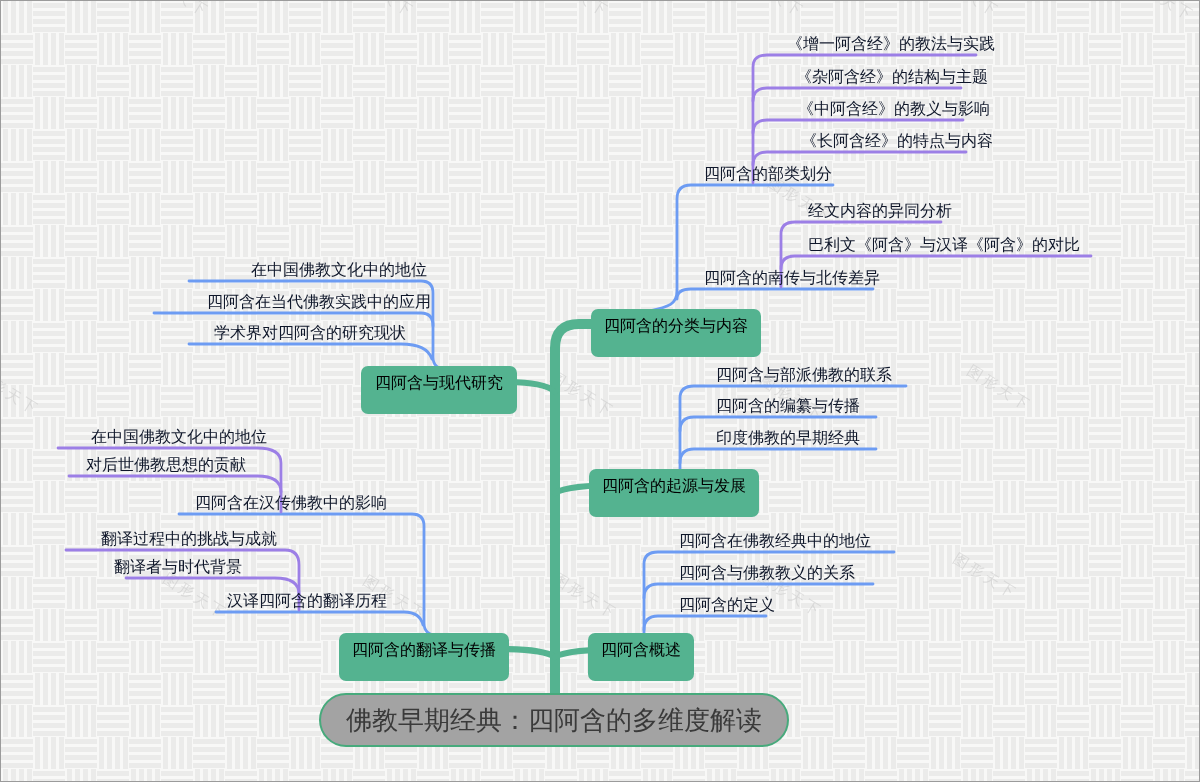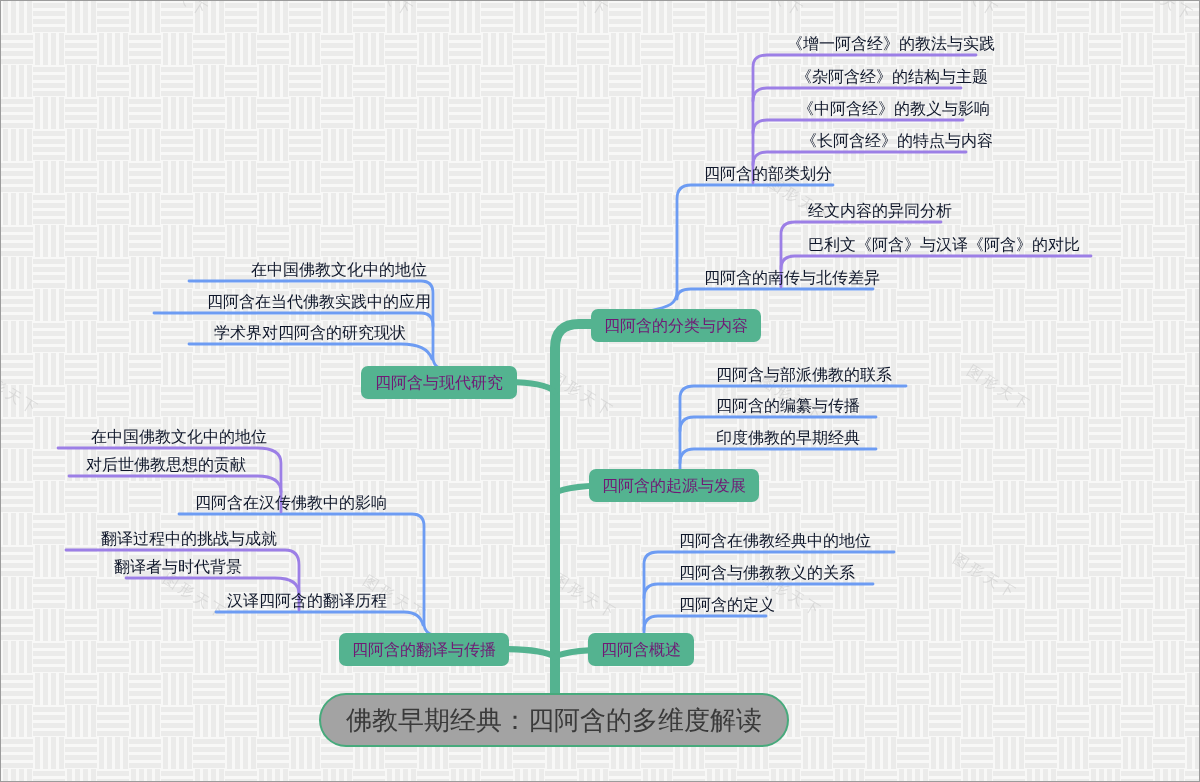--- a/index.html
+++ b/index.html
@@ -14,23 +14,23 @@
     position:absolute;z-index:1;font-size:15px;letter-spacing:3px;
     color:#c6c6c6;opacity:.5;transform:rotate(32deg);white-space:nowrap;
     user-select:none;
   }
   #connector-layer{z-index:2;}
   .leaf{
     position:absolute;z-index:3;height:20px;line-height:20px;
     font-size:16px;color:#0f172a;white-space:nowrap;
   }
   .topic{
-    position:absolute;z-index:3;height:33px;line-height:33px;
+    position:absolute;z-index:3;height:48px;line-height:33px;
     box-sizing:border-box;padding:0 13px;border-radius:7px;
-    background:#54b390;color:#701a75;font-size:16px;text-align:center;
+    background:#54b390;color:#000000;font-size:16px;text-align:center;
     white-space:nowrap;
   }
   .root{
     position:absolute;z-index:3;height:54px;line-height:50px;
     box-sizing:border-box;border:2.5px solid #47aa7c;border-radius:27px;
     background:#a3a3a3;color:#3a3a3a;font-size:26px;text-align:center;
     white-space:nowrap;padding:0 24px;
   }
 </style>
 </head>

